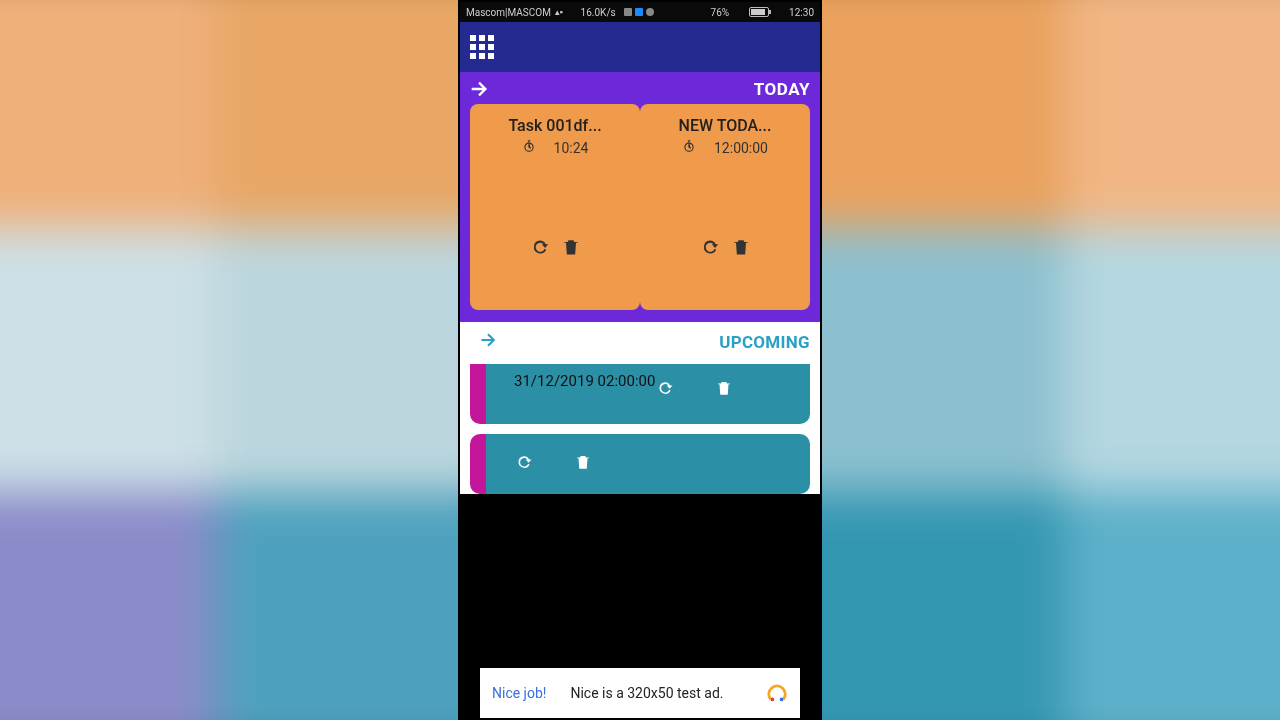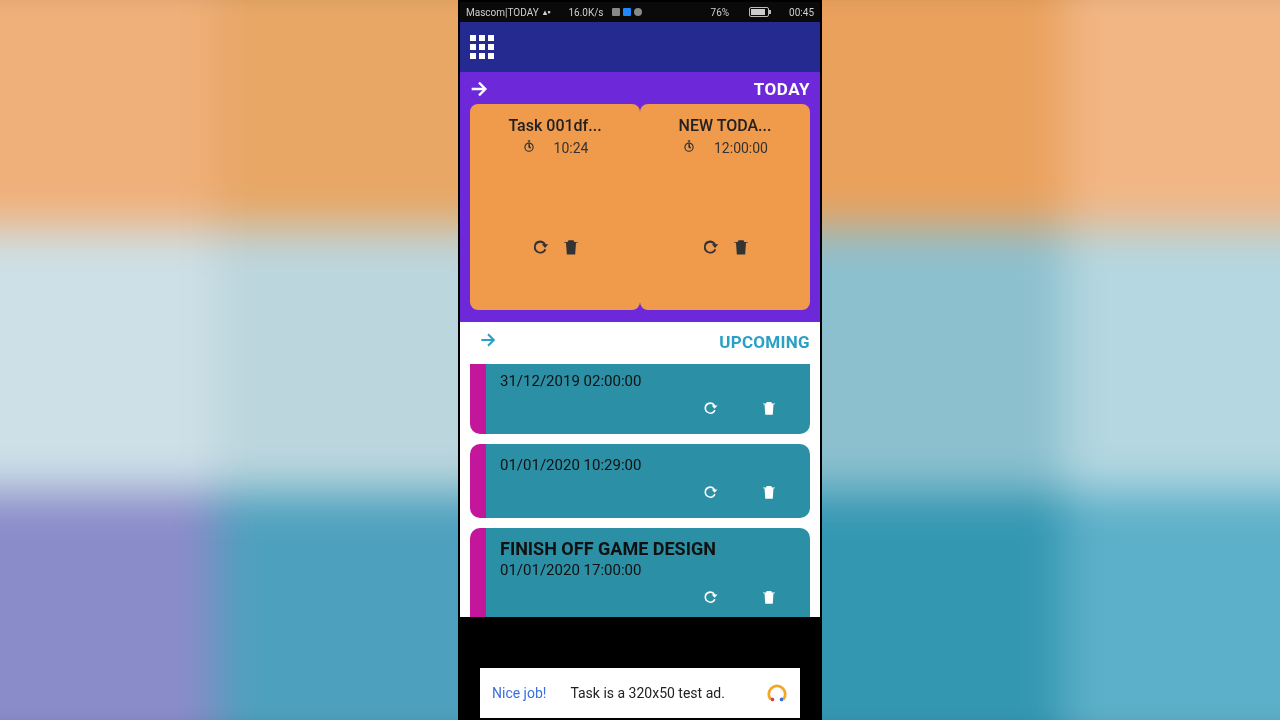--- a/index.html
+++ b/index.html
@@ -77,21 +77,21 @@
 }
 .upcoming-head .section-title {
   margin-left:auto; color:#2aa0c5; font-weight:700; font-size:17px; letter-spacing:0.3px;
 }
 .up-list { padding:0 10px; display:flex; flex-direction:column; gap:10px; }
 .up-card {
   display:flex; border-radius:10px; overflow:hidden; height:auto;
 }
 .up-card .accent { width:16px; background:#c3169b; }
 .up-card .body {
-  flex:1; background:#2b8fa5; padding:10px 14px 12px 14px; display:flex; flex-direction:column;
+  flex:1; background:#2b8fa5; padding:10px 14px 12px 28px; display:flex; 
   min-height:60px;
 }
 .up-card.first .body { padding-top:6px; }
 .up-card .title { color:#111; font-weight:700; font-size:18px; }
 .up-card .datetime { color:#111; font-size:15px; margin-top:2px; }
 .up-card .actions { display:flex; gap:40px; justify-content:flex-end; margin-top:8px; padding-right:18px; }
 .up-card .actions svg { cursor:pointer; }
 
 .ad-bar {
   position:absolute; bottom:0; left:0; right:0; height:50px;
@@ -129,34 +129,34 @@
     <div class="bg-cell" style="background:#4ea1be"></div>
     <div class="bg-cell" style="background:#2e90aa"></div>
     <div class="bg-cell" style="background:#3497b2"></div>
     <div class="bg-cell" style="background:#5db0c9"></div>
   </div>
 </div>
 
 <div class="phone">
 
   <div class="status-bar">
-    <span class="status-left">Mascom|TODAY</span>
+    <span class="status-left">Mascom|MASCOM</span>
     <span style="font-size:9px">▴▪</span>
     <span class="status-mid">16.0K/s</span>
     <span class="status-icons">
       <span class="sq gray"></span>
         <span class="sq"></span>
         <span class="sq gray" style="border-radius:50%"></span>
     </span>
     <span class="status-right">
       <span>76%</span>
       <span class="battery-ico">
           <span class="battery-fill"></span>
         </span>
-      <span>00:45</span>
+      <span>12:30</span>
     </span>
   </div>
 
   <div class="app-header">
     <div class="grid-icon">
       <span></span>
         <span></span>
         <span></span>
       <span></span>
         <span></span>
@@ -256,62 +256,42 @@
                   <path fill="#fff" d="M6 7h12l-1 14H7L6 7zm3-3h6l1 2H8l1-2zM4 6h16v1H4z"></path>
                 </svg>
             </span>
           </div>
         </div>
       </div>
 
       <div class="up-card">
         <div class="accent"></div>
         <div class="body">
-          <div class="datetime">01/01/2020 10:29:00</div>
           <div class="actions">
             <span>
               <svg width="20" height="20" viewBox="0 0 24 24">
                   <path fill="#fff" d="M12 5a7 7 0 0 1 6.3 4H21l-3.5 4L14 9h2.1A5 5 0 1 0 17 14l1.7 1A7 7 0 1 1 12 5z"></path>
                 </svg>
             </span>
             <span>
               <svg width="18" height="20" viewBox="0 0 24 24">
                   <path fill="#fff" d="M6 7h12l-1 14H7L6 7zm3-3h6l1 2H8l1-2zM4 6h16v1H4z"></path>
                 </svg>
             </span>
           </div>
         </div>
       </div>
 
-      <div class="up-card" style="border-bottom-left-radius:0;border-bottom-right-radius:0;">
-        <div class="accent"></div>
-        <div class="body" style="padding-bottom:6px;">
-          <div class="title">FINISH OFF GAME DESIGN</div>
-          <div class="datetime">01/01/2020 17:00:00</div>
-          <div class="actions">
-            <span>
-              <svg width="20" height="20" viewBox="0 0 24 24">
-                  <path fill="#fff" d="M12 5a7 7 0 0 1 6.3 4H21l-3.5 4L14 9h2.1A5 5 0 1 0 17 14l1.7 1A7 7 0 1 1 12 5z"></path>
-                </svg>
-            </span>
-            <span>
-              <svg width="18" height="20" viewBox="0 0 24 24">
-                  <path fill="#fff" d="M6 7h12l-1 14H7L6 7zm3-3h6l1 2H8l1-2zM4 6h16v1H4z"></path>
-                </svg>
-            </span>
-          </div>
-        </div>
-      </div>
     </div>
   </div>
 
   <div class="ad-bar">
     <div class="ad-inner">
       <span class="ad-nice">Nice job!</span>
-      <span class="ad-text">Task is a 320x50 test ad.</span>
+      <span class="ad-text">Nice is a 320x50 test ad.</span>
       <span class="ad-logo">
         <svg viewBox="0 0 24 24">
             <path fill="none" stroke="#f5a623" stroke-width="3" d="M5 19a9 9 0 1 1 14 0"></path>
             <circle cx="7" cy="19" r="2" fill="#e04040"></circle>
             <circle cx="17" cy="19" r="2" fill="#3b6fe0"></circle>
           </svg>
       </span>
     </div>
   </div>
 

